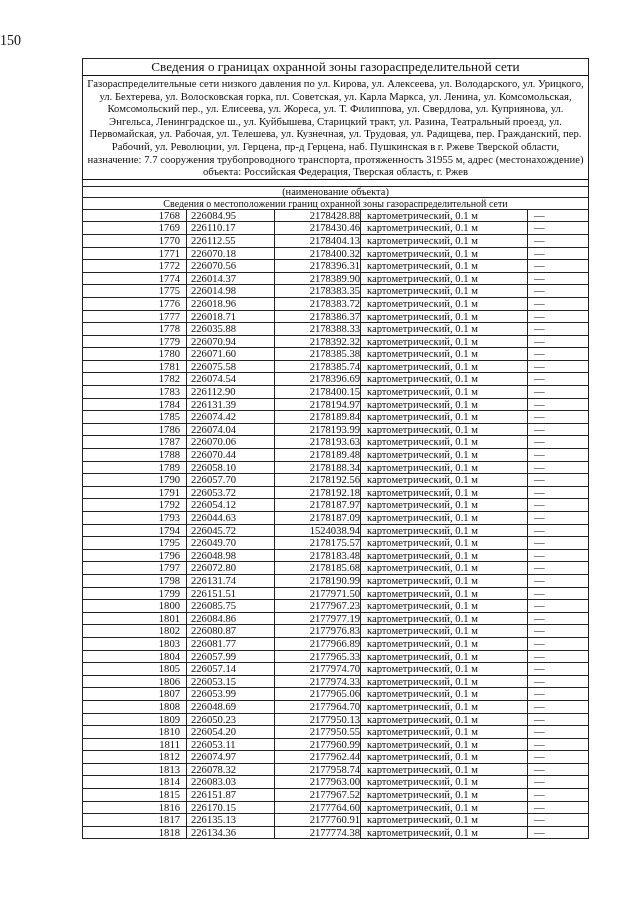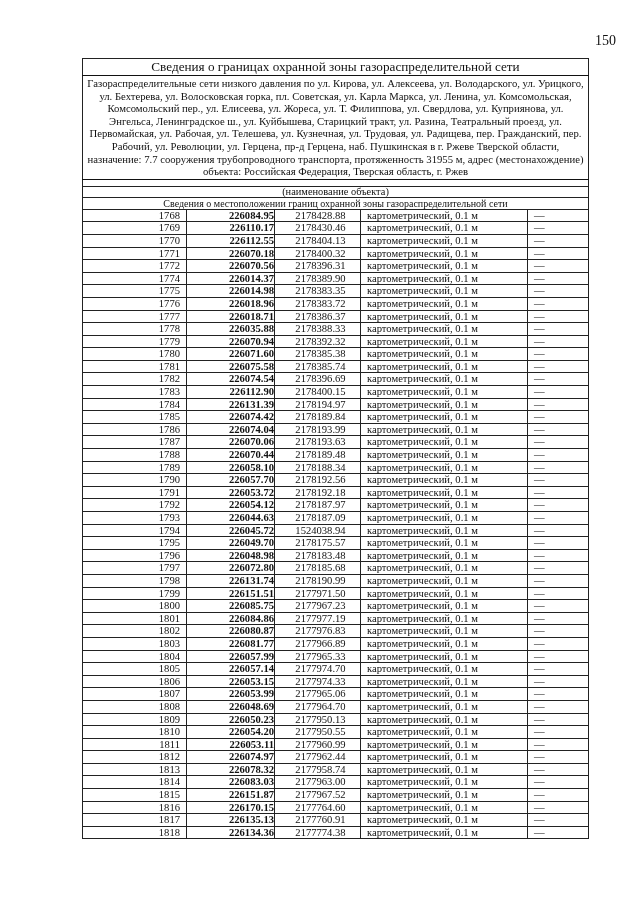--- a/index.html
+++ b/index.html
@@ -1,21 +1,21 @@
 <!DOCTYPE html>
 <html><head>
 <meta charset="utf-8">
 <style>
   html, body { margin: 0; padding: 0; background: #ffffff; }
   body {
     width: 640px; height: 905px; position: relative; overflow: hidden;
     font-family: "Liberation Serif", "DejaVu Serif", serif; color: #111;
   }
   .page-number {
-    position: absolute; top: 33px; left: 0; width: 616px; text-align: right;
+    position: absolute; top: 33px; left: 0; width: 616px; text-align: left;
     font-size: 14px; line-height: 16px;
   }
   .doc-table {
     position: absolute; left: 82px; top: 58px; width: 506px;
     border-collapse: collapse; table-layout: fixed;
     font-size: 10.6px;
   }
   .doc-table td {
     border: 1px solid #222; padding: 0; overflow: hidden; white-space: nowrap;
   }
@@ -26,22 +26,22 @@
   .desc-cell {
     text-align: center; white-space: normal !important; font-size: 10.7px;
     line-height: 12.6px; padding: 1px 2px 1px 2px !important;
     border-bottom: 1.5px solid #111 !important;
   }
   .blank-cell { height: 6px; line-height: 6px; }
   .caption-cell { text-align: center; font-size: 10.4px; line-height: 10px; height: 10px; }
   .section-cell { text-align: center; font-size: 10px; line-height: 11px; height: 11px; }
   .data-row td { height: 11.6px; line-height: 11.6px; font-size: 10.6px; }
   .c-num { text-align: right; padding-right: 6px !important; }
-  .c-x { text-align: right; padding-left: 4px !important; font-weight: bold; }
-  .c-y { text-align: center; padding-left: 6px !important; }
+  .c-x { text-align: left; padding-left: 4px !important; }
+  .c-y { text-align: right; padding-left: 6px !important; }
   .c-type { text-align: left; padding-left: 6px !important; margin-left: 16px; }
   .c-dash { text-align: left; padding-left: 6px !important; }
 </style>
 </head>
 <body>
 
 <div class="page-number">150</div>
 
 <table class="doc-table">
   <colgroup>

